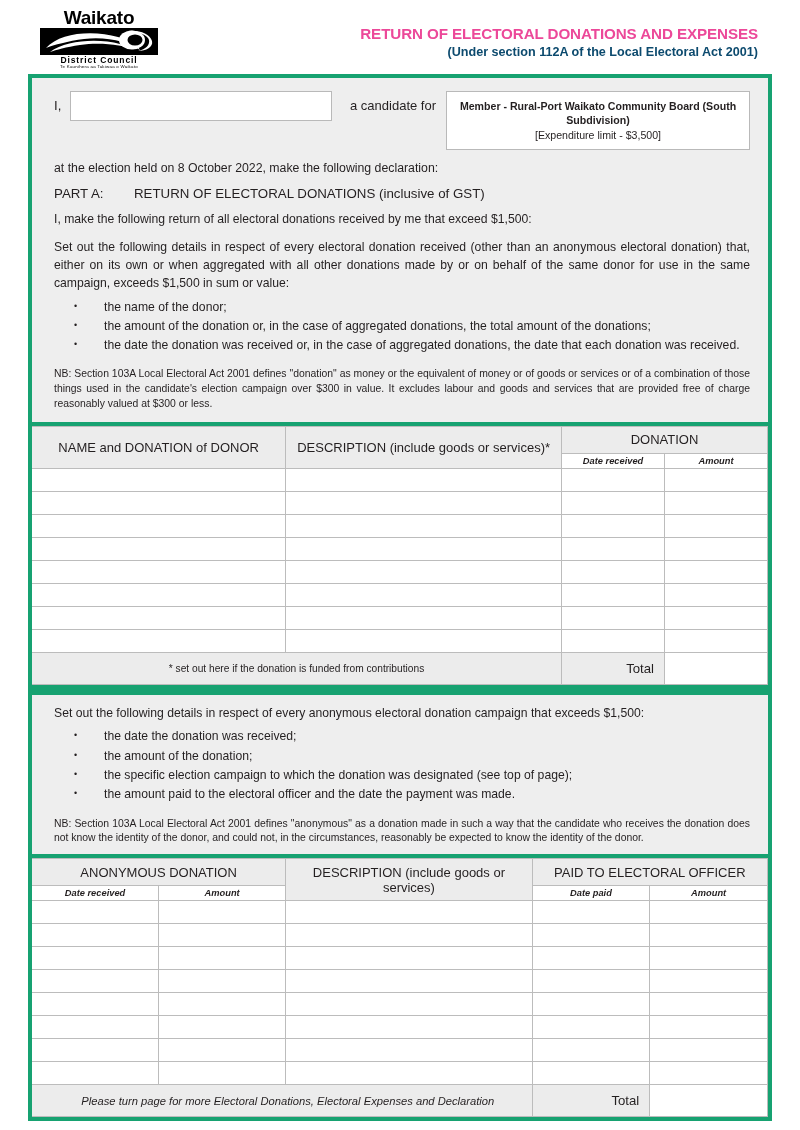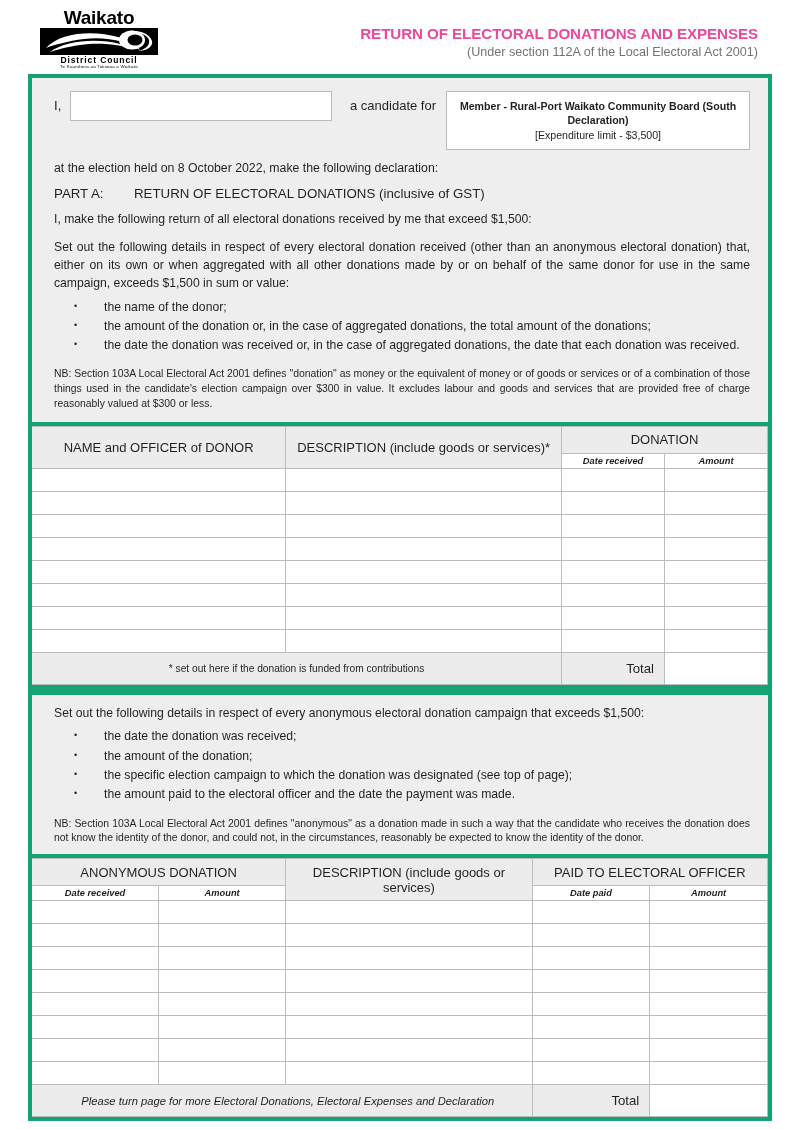--- a/index.html
+++ b/index.html
@@ -67,24 +67,24 @@
   }
   .doc-title {
     font-size: 15.2px;
     font-weight: 700;
     letter-spacing: -0.1px;
     line-height: 1.25;
     color: #ec4899;
   }
   .doc-subtitle {
     font-size: 12.6px;
-    font-weight: 400;
+    font-weight: 700;
     line-height: 1.35;
     margin-top: 1px;
-    color: #737373;
+    color: #0c4a6e;
   }
 
   
   .frame {
     margin: 0 28px;
     border: 4px solid #17a271;
     background: #eeeeee;
   }
   .pad {
     padding: 10px 18px 10px 22px;
@@ -263,21 +263,21 @@
   </div>
 </div>
 
 <div class="frame">
   <div class="pad">
     <div class="decl-row">
       <div class="i-label">I,</div>
       <input class="name-input" type="text" placeholder="" style="">
       <div class="cand-for">a candidate for</div>
       <div class="role-box">
-        <div class="role-line1">Member - Rural-Port Waikato Community Board (South Declaration)</div>
+        <div class="role-line1">Member - Rural-Port Waikato Community Board (South Subdivision)</div>
         <div class="role-line2">[Expenditure limit - $3,500]</div>
       </div>
     </div>
 
     <div class="body-line">at the election held on 8 October 2022, make the following declaration:</div>
 
     <div class="part-head">
       <span class="lbl">PART A:</span>
       <span>RETURN OF ELECTORAL DONATIONS (inclusive of GST)</span>
     </div>
@@ -298,21 +298,21 @@
 <div class="tbl-frame">
   <table class="grid">
     <colgroup>
       <col style="width:34.5%">
       <col style="width:37.5%">
       <col style="width:14%">
       <col style="width:14%">
     </colgroup>
     <thead>
       <tr>
-        <th class="hd-main noborder-l" rowspan="2">NAME and OFFICER of DONOR</th>
+        <th class="hd-main noborder-l" rowspan="2">NAME and DONATION of DONOR</th>
         <th class="hd-main" rowspan="2">DESCRIPTION (include goods or services)*</th>
         <th class="hd-main" colspan="2">DONATION</th>
       </tr>
       <tr>
         <th class="hd-sub">Date received</th>
         <th class="hd-sub">Amount</th>
       </tr>
     </thead>
     <tbody>
       <tr class="cellrow">

